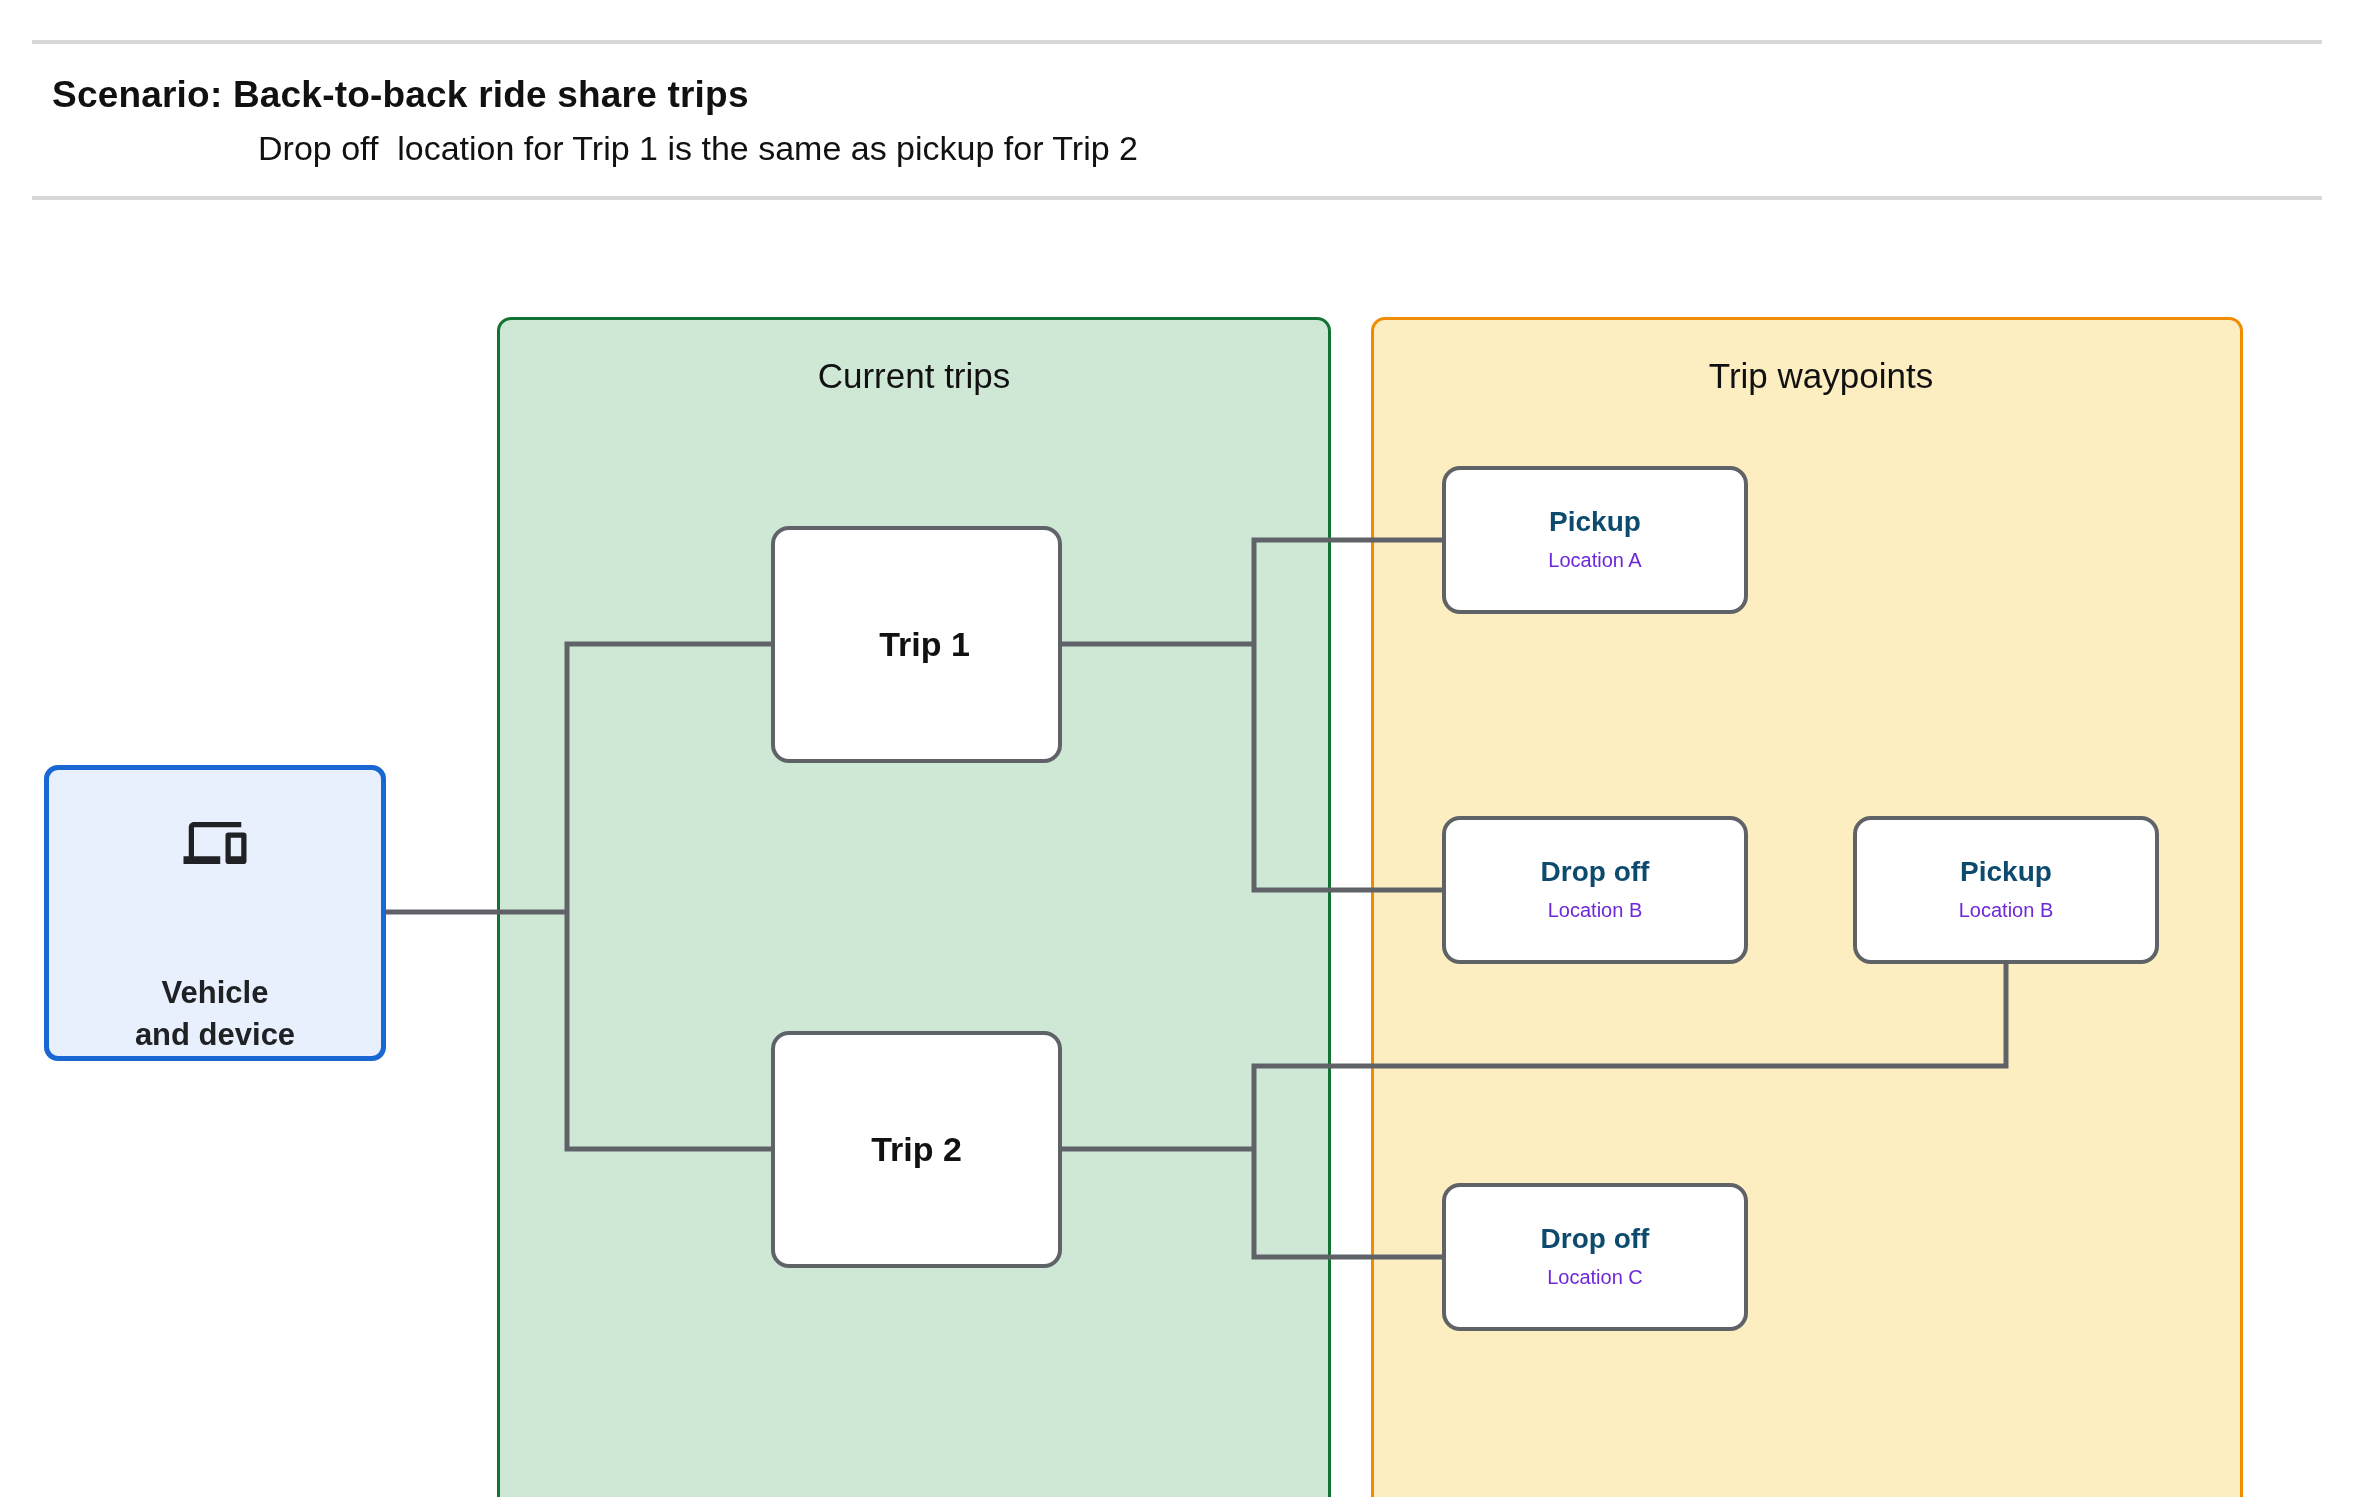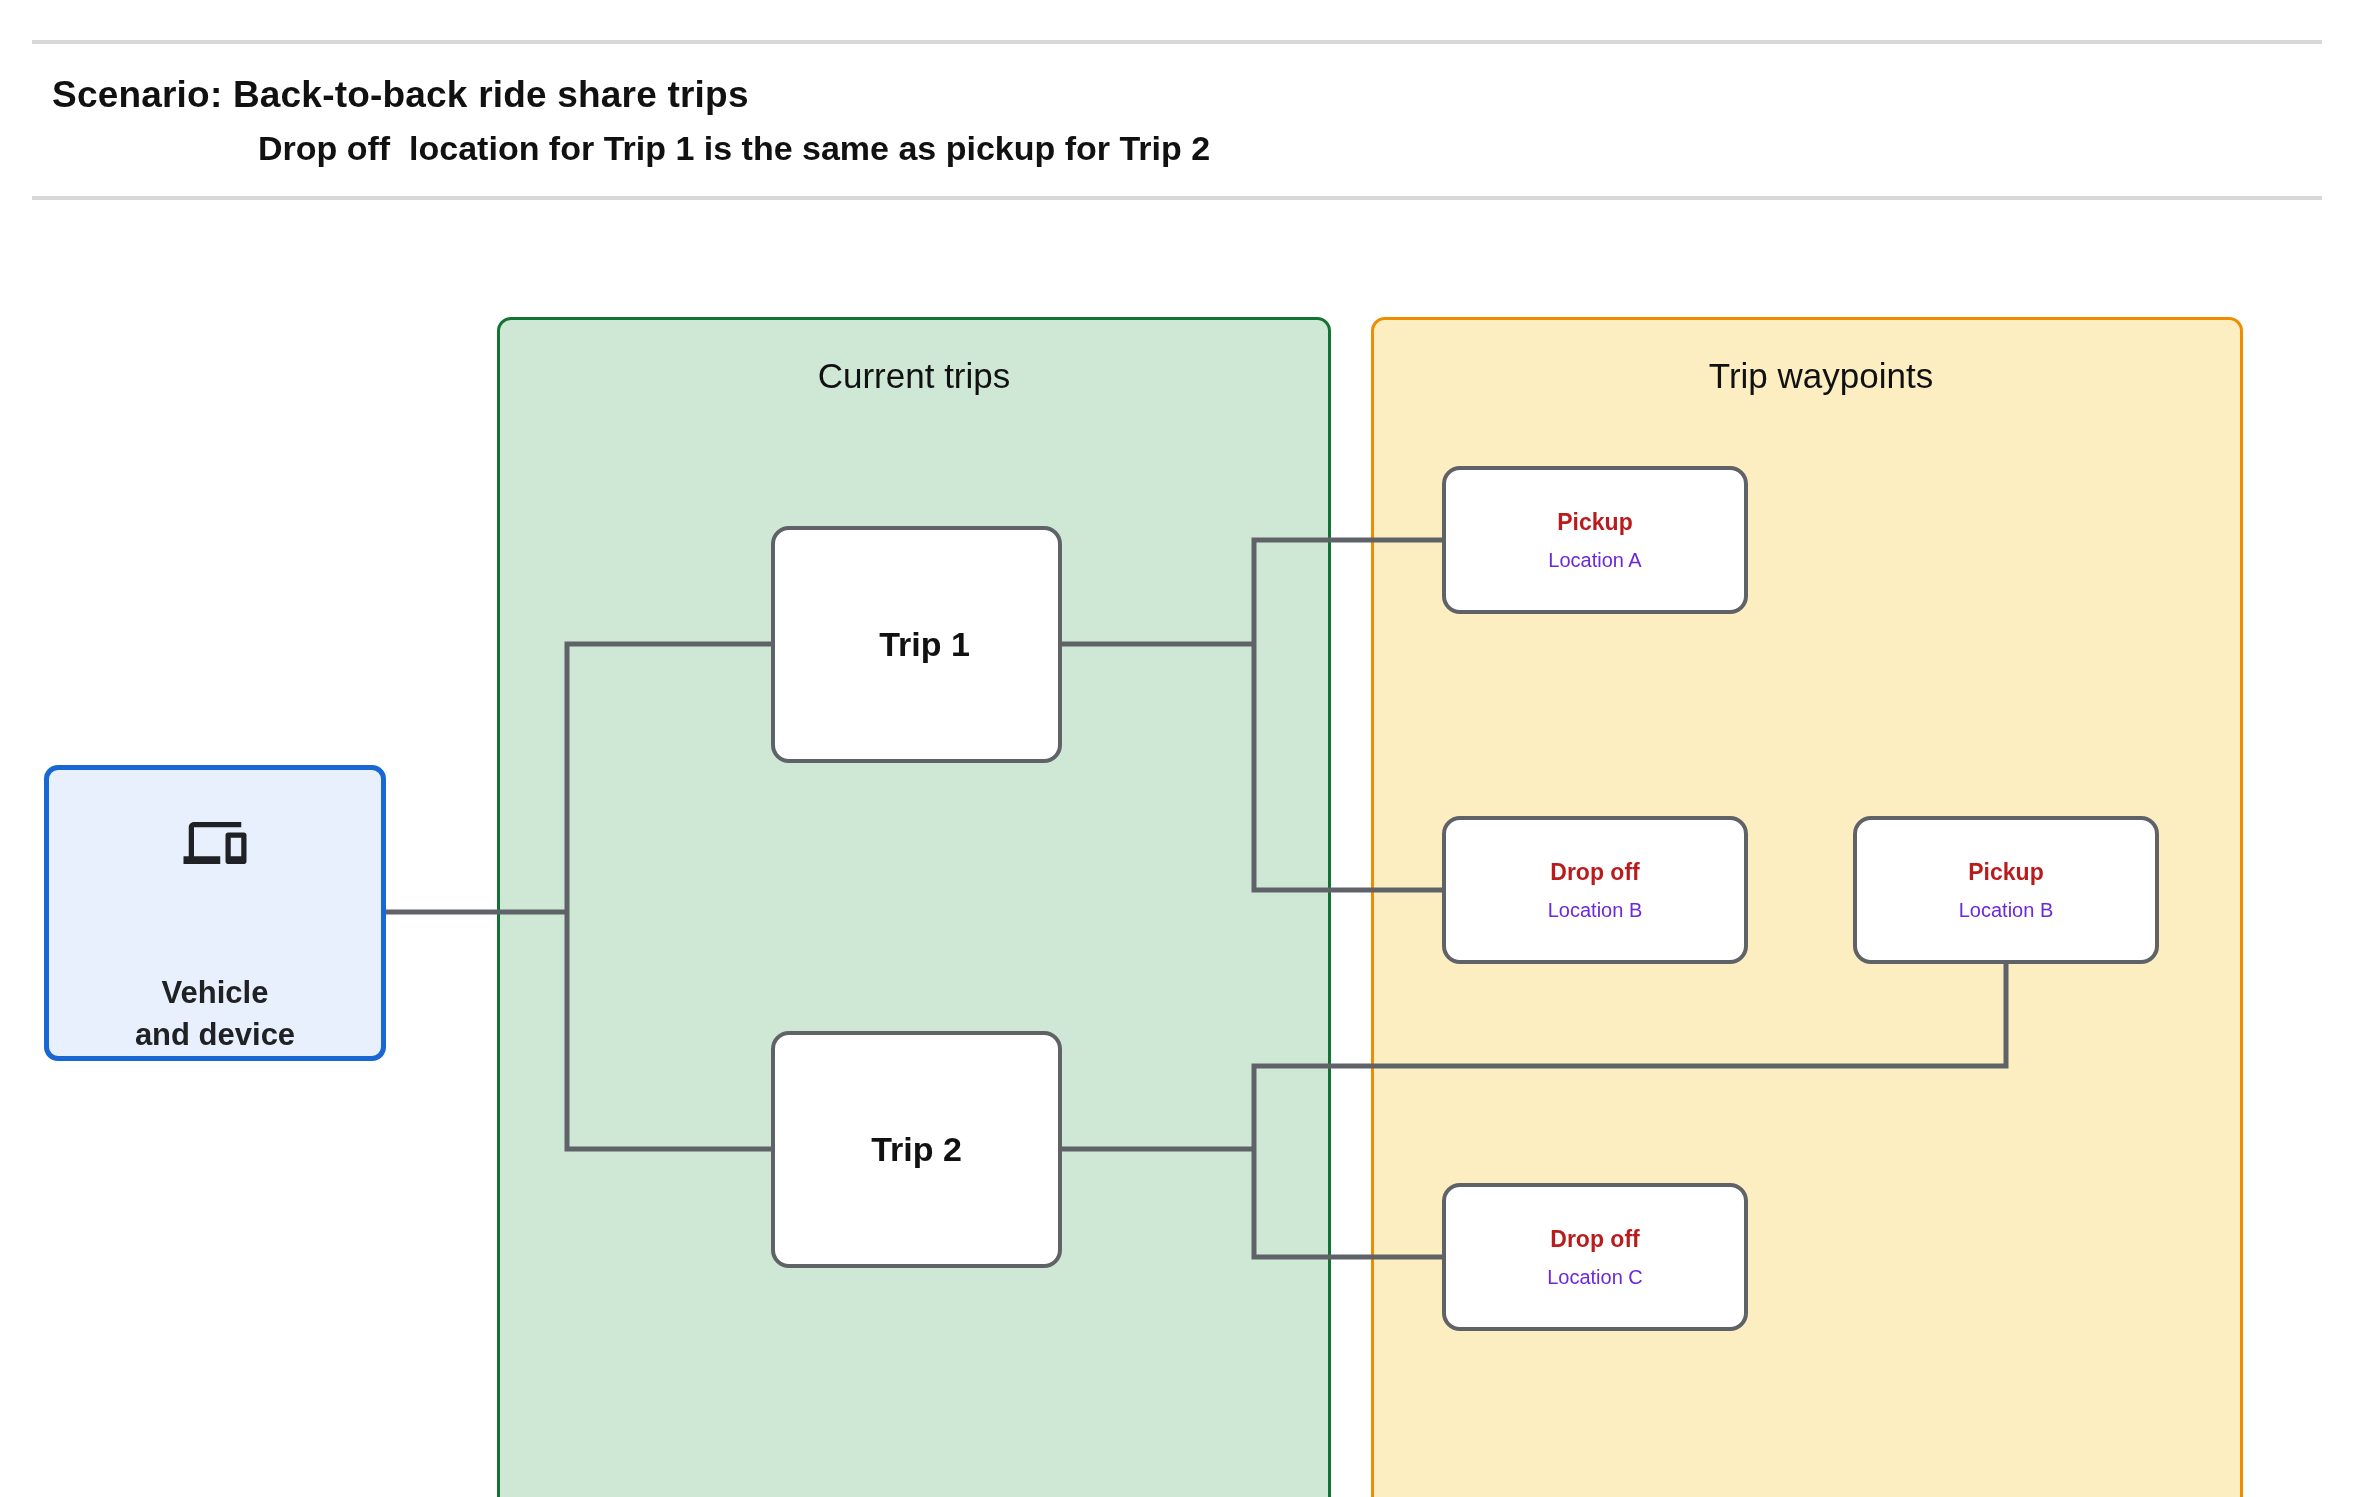--- a/index.html
+++ b/index.html
@@ -29,21 +29,21 @@
     font-size: 37px;
     font-weight: bold;
     letter-spacing: 0.2px;
     white-space: pre;
   }
   .page-subtitle {
     position: absolute;
     left: 258px;
     top: 129px;
     font-size: 34px;
-    font-weight: bold;
+    font-weight: normal;
     white-space: pre;
   }
 
   .group {
     position: absolute;
     top: 317px;
     height: 1421px;
     border-radius: 14px;
     box-sizing: border-box;
     z-index: 1;
@@ -116,21 +116,21 @@
     font-weight: 600;
     color: #111;
   }
   .trip-1 { top: 526px; padding-left: 16px; }
   .trip-2 { top: 1031px; }
 
   .wp-node {
     width: 306px;
     height: 148px;
   }
-  .wp-title { font-size: 23px; font-weight: bold; line-height: 40px; color: #b91c1c; text-align: right; }
+  .wp-title { font-size: 28px; font-weight: bold; line-height: 40px; color: #0c4a6e; text-align: right; }
   .wp-subtitle { font-size: 20px; font-weight: normal; line-height: 36px; color: #6d28d9; }
   .wp-pickup-a  { left: 1442px; top: 466px; }
   .wp-dropoff-b { left: 1442px; top: 816px; }
   .wp-pickup-b  { left: 1853px; top: 816px; }
   .wp-dropoff-c { left: 1442px; top: 1183px; }
 </style>
 </head>
 <body>
 
 <div class="canvas">

